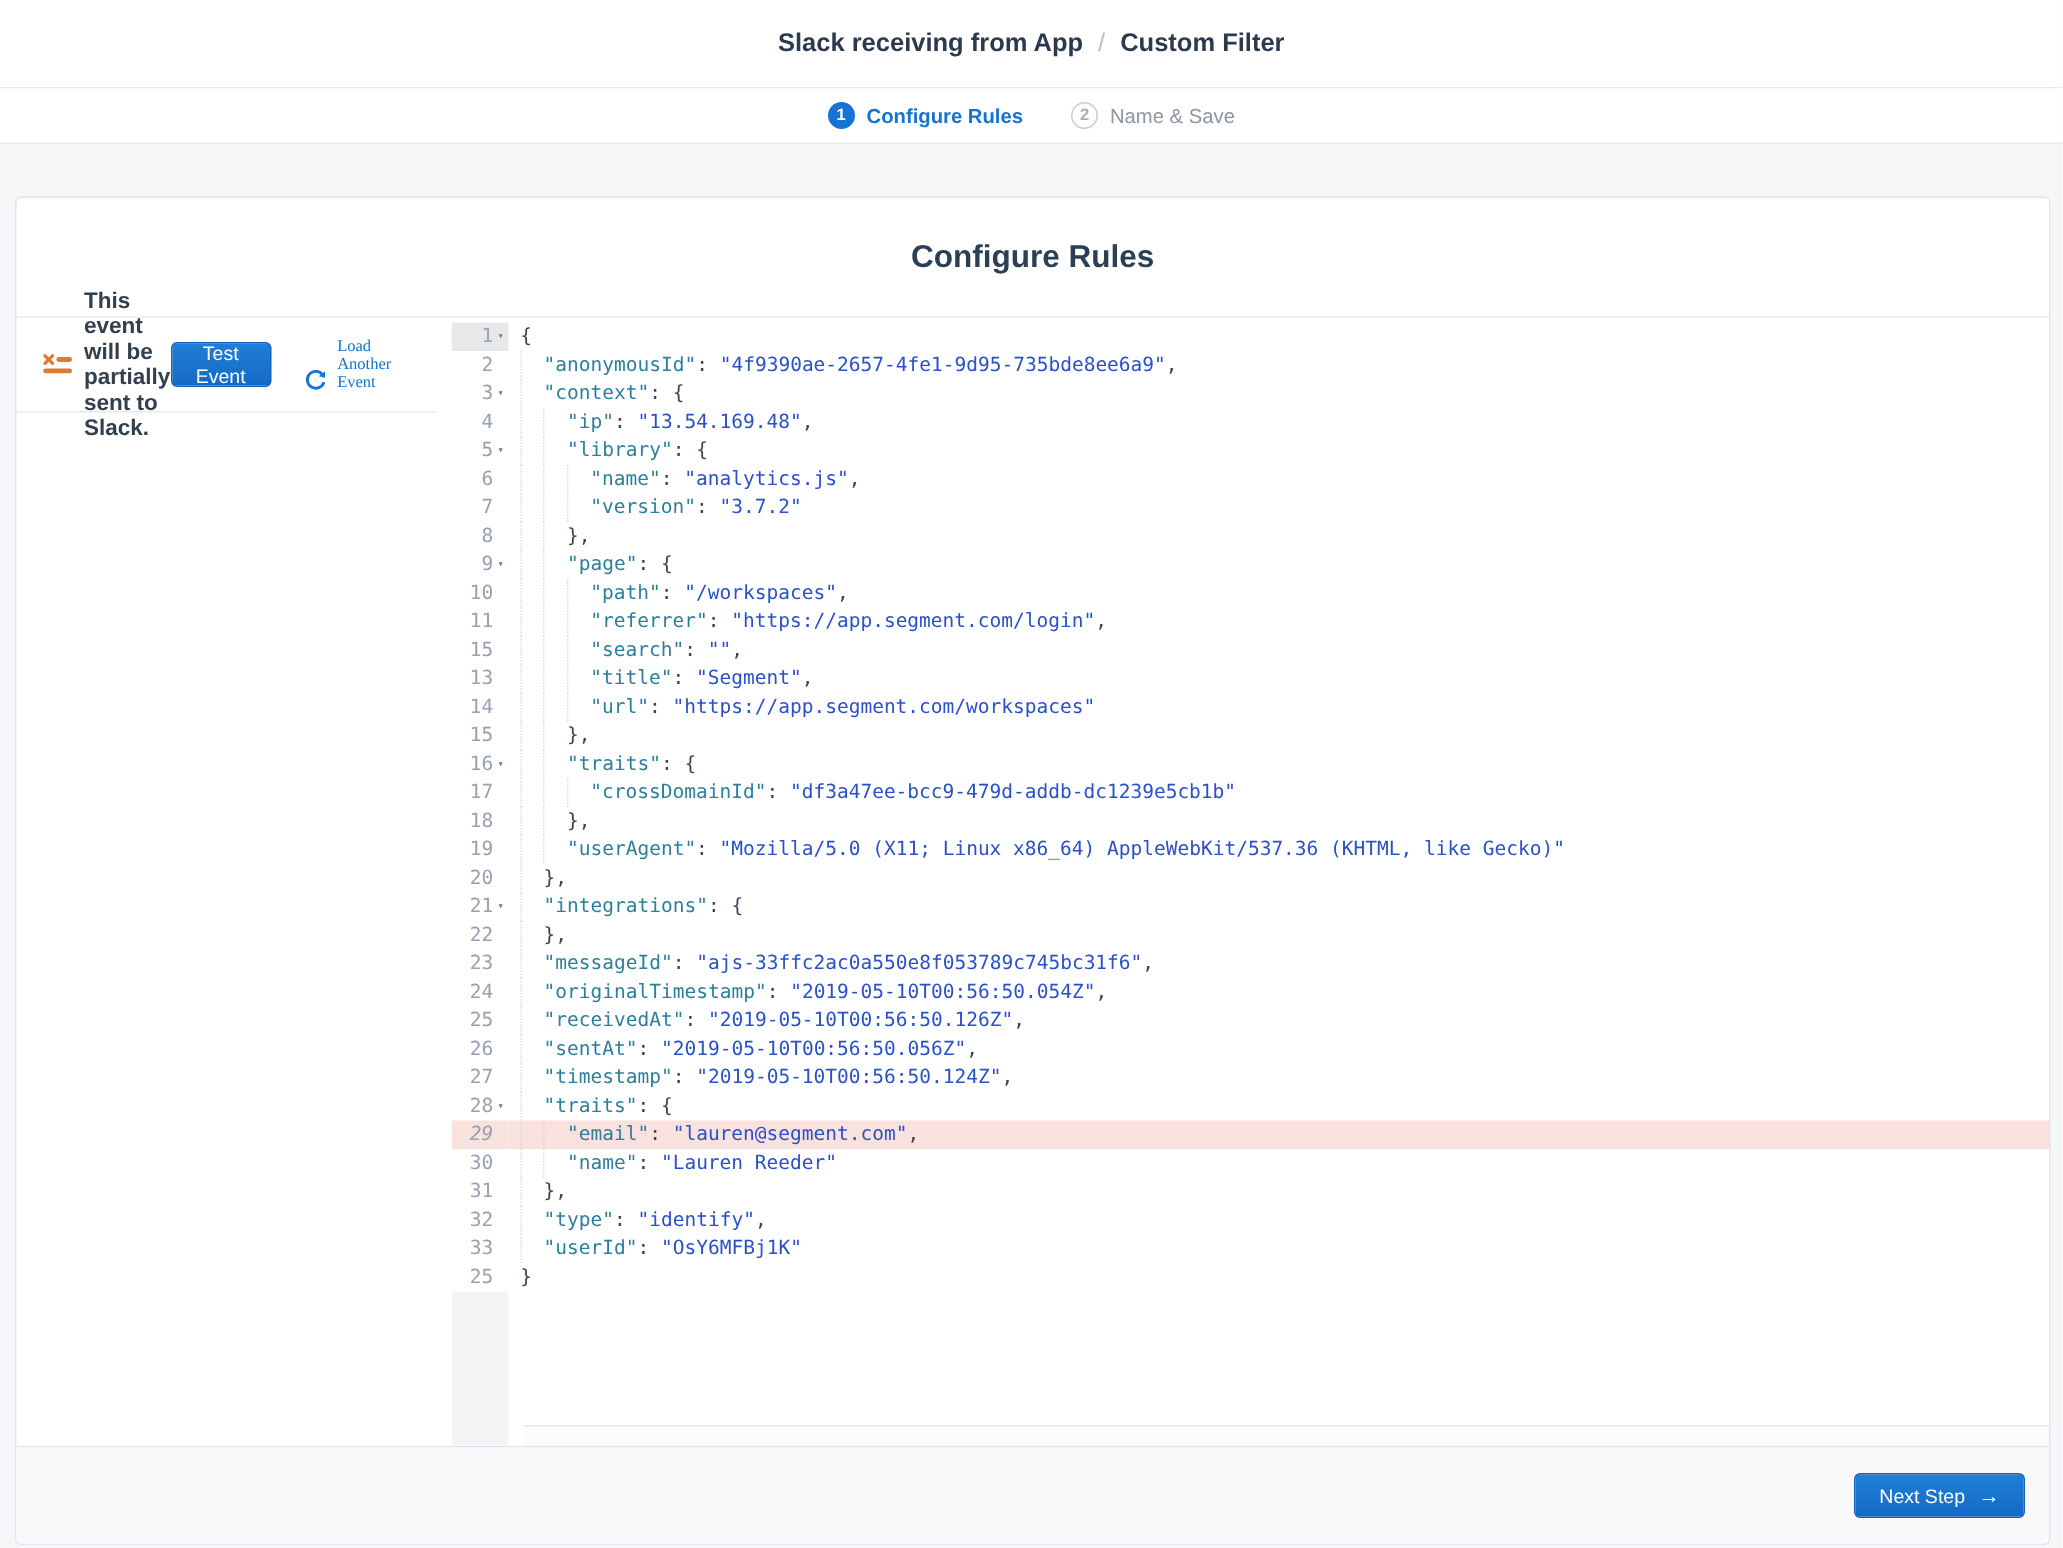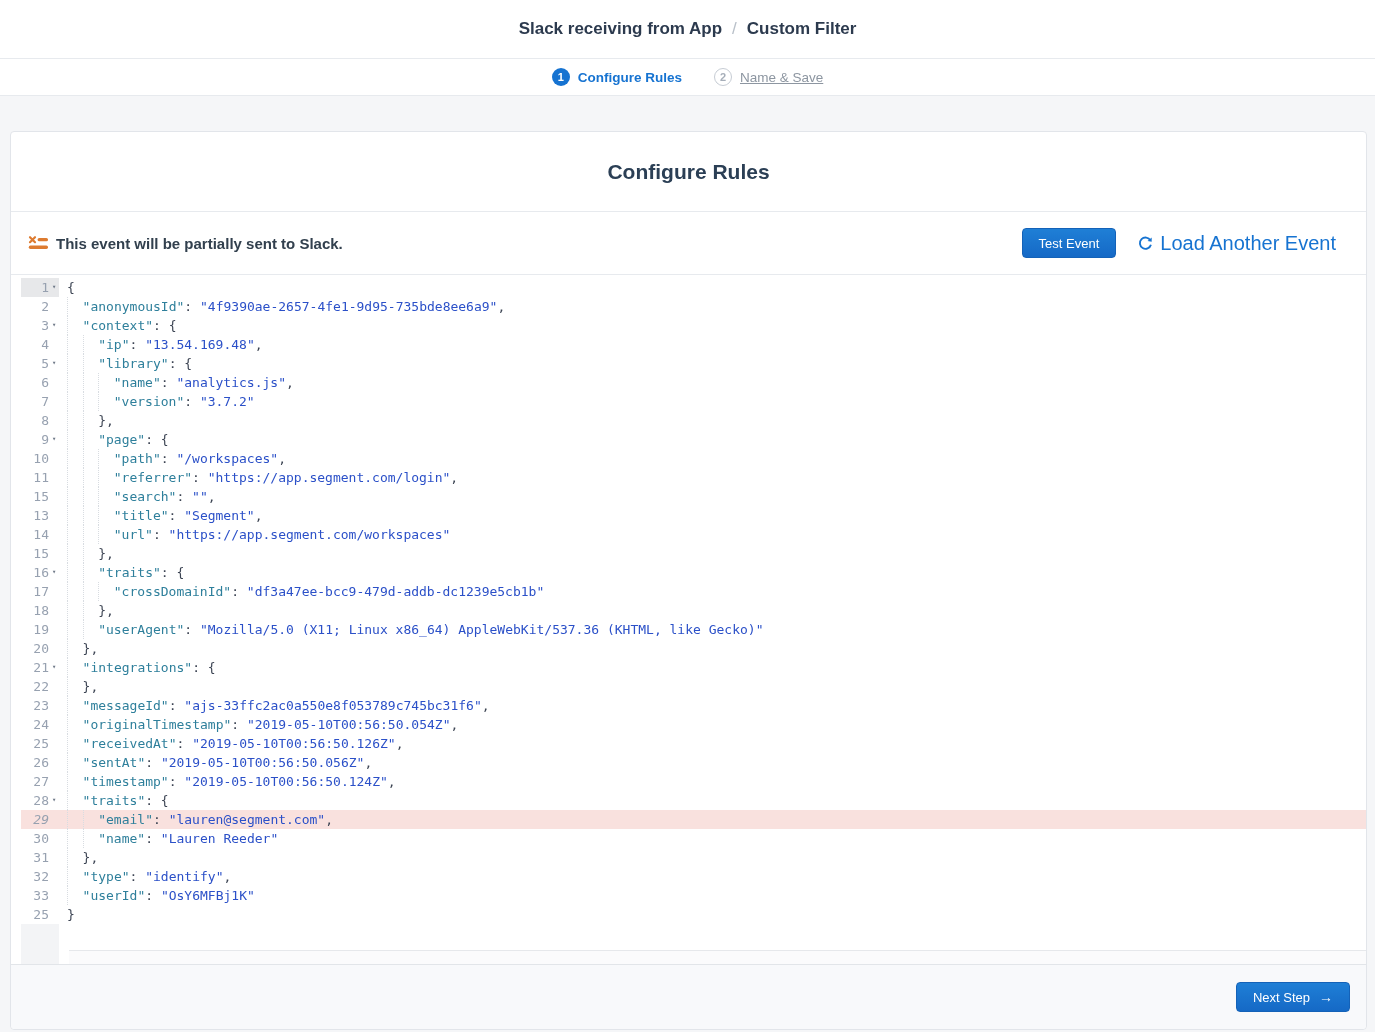--- a/index.html
+++ b/index.html
@@ -14,21 +14,21 @@
 
   
   .stepbar { height:37px; background:#fff; border-bottom:1px solid #e7eaee;
              display:flex; align-items:center; justify-content:center; gap:32px; }
   .step { display:flex; align-items:center; gap:8px; cursor:default; }
   .step-badge { width:18px; height:18px; border-radius:50%; font-size:11px; font-weight:700;
                 display:flex; align-items:center; justify-content:center; }
   .step.active .step-badge { background:var(--accent,#1673d1); color:#fff; }
   .step.active .step-label { color:var(--accent,#1673d1); font-weight:700; }
   .step.inactive .step-badge { background:#fff; border:1px solid #c6ccd4; color:#a6aeb9; }
-  .step.inactive .step-label { color:#8d96a1; font-weight:500;text-decoration:underline; }
+  .step.inactive .step-label { color:#8d96a1; font-weight:500; }
   .step-label { font-size:13.5px; }
 
   
   .card { margin:35px 8px 0 10px; width:1357px; height:899px; background:#fff;
           border:1px solid #e2e5ea; border-radius:4px; display:flex; flex-direction:column; }
   .card-head { height:80px; display:flex; align-items:center; justify-content:center;
                border-bottom:1px solid #e7eaee; flex:0 0 auto; }
   .card-title { font-size:21px; font-weight:700; color:#2b3f55; }
 
   .card-main { flex:1 1 auto; display:flex; min-height:0; }
@@ -40,32 +40,32 @@
           background:linear-gradient(180deg,#fdfdfe,#f4f5f7); border:1px solid #d3d7dc;
           border-radius:4px; font-size:13px; color:#3c4654; cursor:pointer; white-space:nowrap; }
   .rule-suffix { font-size:13.5px; color:#3f4a57; }
   .add-box { margin:28px 17px 0 17px; height:59px; background:#f7f8fa; border-radius:4px;
              display:flex; align-items:center; }
   .add-btn { margin-left:100px; display:flex; align-items:center; gap:8px; cursor:pointer;
              color:var(--accent,#1673d1); font-size:14px; font-weight:600; }
   .add-plus { font-size:16px; font-weight:700; line-height:1; }
 
   
-  .right-panel { flex:1 1 auto; display:flex; flex-direction:column; min-width:0; }
+  .right-panel { flex:1 1 auto; display:flex; flex-direction:row; min-width:0; }
   .rp-head { height:63px; flex:0 0 63px; display:flex; align-items:center;
              padding:0 30px 0 17px; border-bottom:1px solid #e7eaee; }
   .rp-icon { margin-right:8px; display:flex; }
   .rp-status { font-size:15px; font-weight:700; color:#32404e; }
   .btn-blue { background:linear-gradient(180deg,#1f7fd6,#1569c6); border:1px solid #1462b8;
               color:#fff; font-size:13px; font-weight:500; border-radius:4px; height:30px;
               padding:0 16px; display:inline-flex; align-items:center; cursor:pointer;
               font-family:"Liberation Sans", sans-serif;margin-left:38px; }
   .test-btn { margin-left:auto; }
-  .load-link { margin-left:22px; display:flex; align-items:center; gap:7px; cursor:pointer;
-               color:var(--accent,#1673d1); font-size:20px; font-weight:500; }
+  .load-link { margin-left:22px; display:flex; align-items:flex-end; gap:7px; cursor:pointer;
+               color:var(--accent,#1673d1); font-size:11px; font-weight:500;font-family:Liberation Serif, serif; }
 
   
   .editor { flex:1 1 auto; margin-left:10px; display:flex; min-height:0; position:relative;
             overflow:hidden; background:#fff; font-family:"DejaVu Sans Mono", monospace;
             font-size:13px; line-height:19px; cursor:text; }
   .gutter-lines { width:38px; flex:0 0 38px; padding-top:3px; display:flex; flex-direction:column; }
   .gutter-cell { height:19px; display:flex; align-items:center; justify-content:flex-end; }
   .gutter-cell .ln { color:#97a1b0; }
   .gutter-cell .fold { width:10px; font-size:7px; color:#6f7988; text-align:center; cursor:pointer; }
   .gutter-cell.active { background:#e7e8ea; }

